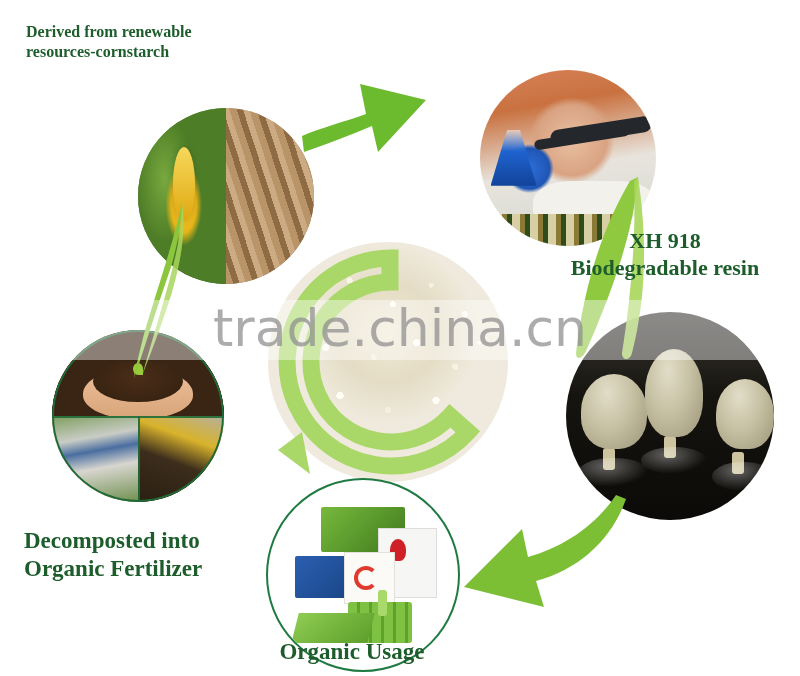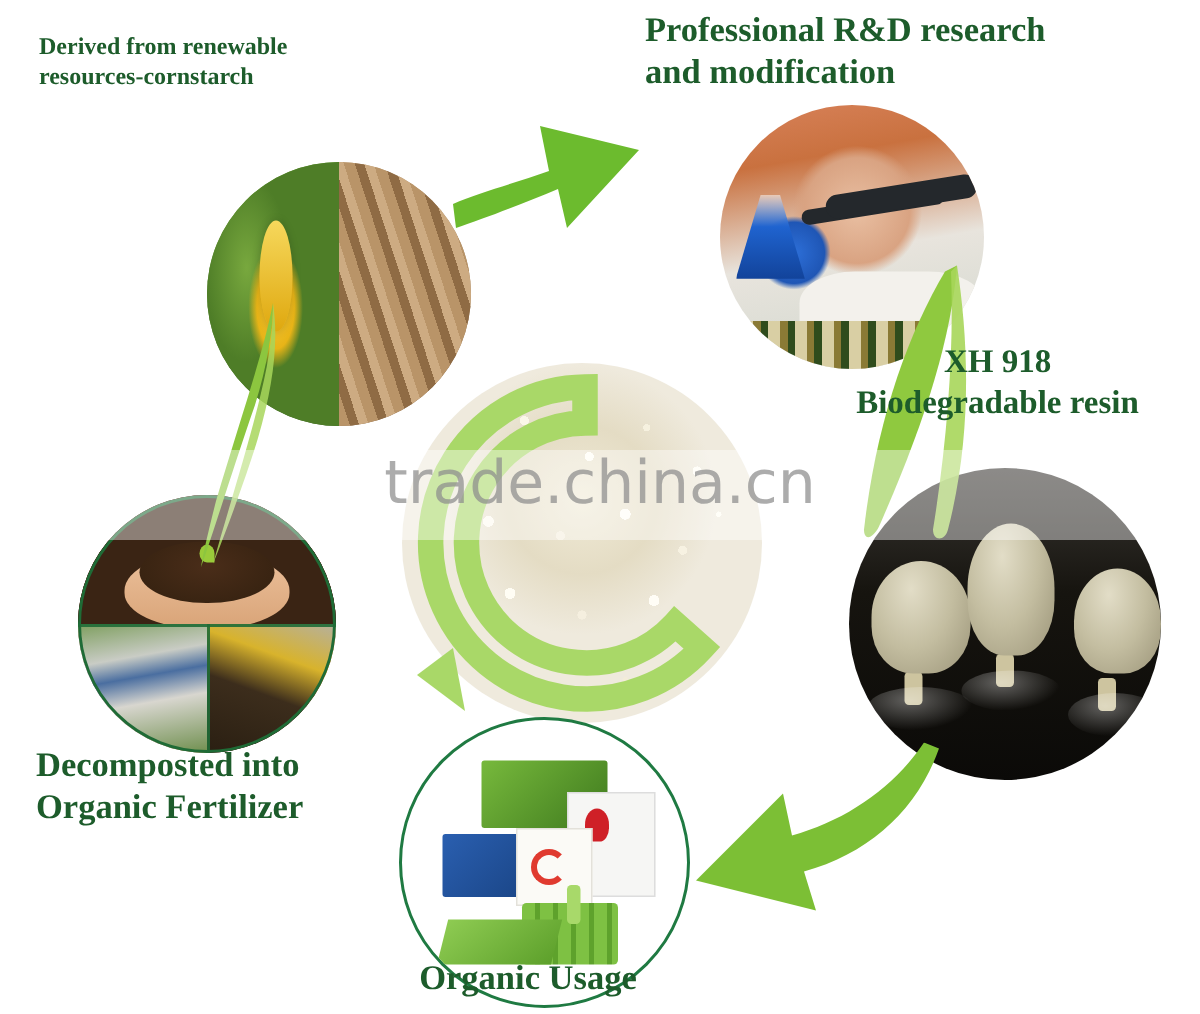--- a/index.html
+++ b/index.html
@@ -6,21 +6,21 @@
   body{width:800px;height:676px;position:relative;overflow:hidden;
        font-family:"Liberation Serif","DejaVu Serif",serif;}
   #stage{position:absolute;left:0;top:0;width:800px;height:676px;background:#ffffff;overflow:hidden;}
 
   
   .label{position:absolute;color:#1d5c2b;font-weight:bold;line-height:1.22;
          font-family:"Liberation Serif","DejaVu Serif",serif;white-space:pre-line;z-index:60;}
   #lbl-renewable{left:26px;top:22px;font-size:16px;width:330px;}
   #lbl-rd{left:430px;top:6px;font-size:23px;width:330px;}
   #lbl-resin{left:540px;top:228px;font-size:22px;width:250px;text-align:center;}
-  #lbl-fert{left:24px;top:496px;font-size:23px;width:280px;}
+  #lbl-fert{left:24px;top:527px;font-size:23px;width:280px;}
   #lbl-usage{left:252px;top:638px;font-size:23px;width:200px;text-align:center;}
 
   
   .circle{position:absolute;border-radius:50%;overflow:hidden;z-index:30;}
 
   
   #circ-corn{left:138px;top:108px;width:176px;height:176px;}
   #circ-corn .half{position:absolute;top:0;height:100%;width:50%;}
   #circ-corn .l{left:0;background:
       radial-gradient(ellipse 26px 58px at 52% 55%, #f2c63a 0%, #e8b417 48%, rgba(232,180,23,0) 70%),
@@ -128,21 +128,21 @@
   
   .arrow{position:absolute;z-index:45;}
   #arw-tl{left:300px;top:48px;}
   #arw-right{left:560px;top:175px;}
   #arw-br{left:430px;top:495px;}
   #arw-left{left:120px;top:200px;}
   #arw-center{left:262px;top:236px;z-index:52;}
 
   
   #watermark{position:absolute;left:0;top:302px;width:800px;text-align:center;z-index:80;
-      font-family:"DejaVu Sans","Liberation Sans",sans-serif;font-size:40px;color:#8d8d8d;
+      font-family:"DejaVu Sans","Liberation Sans",sans-serif;font-size:52px;color:#8d8d8d;
       opacity:.72;letter-spacing:0px;line-height:1;}
   #wm-band{position:absolute;left:0;top:300px;width:800px;height:60px;z-index:78;
       background:rgba(255,255,255,.42);}
 </style>
 </head>
 <body>
 
 <div id="stage">
 
   <div class="circle" id="circ-corn">
@@ -218,21 +218,19 @@
   <svg class="arrow" id="arw-center" width="256" height="252" viewBox="0 0 256 252">
     <path d="M128 22 A104 104 0 1 0 206 196 L188 180 A80 80 0 1 1 128 46 Z" fill="none" stroke="#a9d868" stroke-width="17" stroke-linecap="round"></path>
     <path d="M40 196 L16 214 L48 238 Z" fill="#a9d868"></path>
   </svg>
 
   <div id="wm-band"></div>
   <div id="watermark">trade.china.cn</div>
 
   <div class="label" id="lbl-renewable">Derived from renewable
 resources-cornstarch</div>
-  <div class="label" id="lbl-rd">Professional R&amp;D research
-and modification</div>
   <div class="label" id="lbl-resin">XH 918
 Biodegradable resin</div>
   <div class="label" id="lbl-fert">Decomposted into
 Organic Fertilizer</div>
   <div class="label" id="lbl-usage">Organic Usage</div>
 
 </div>
 
 </body></html>

